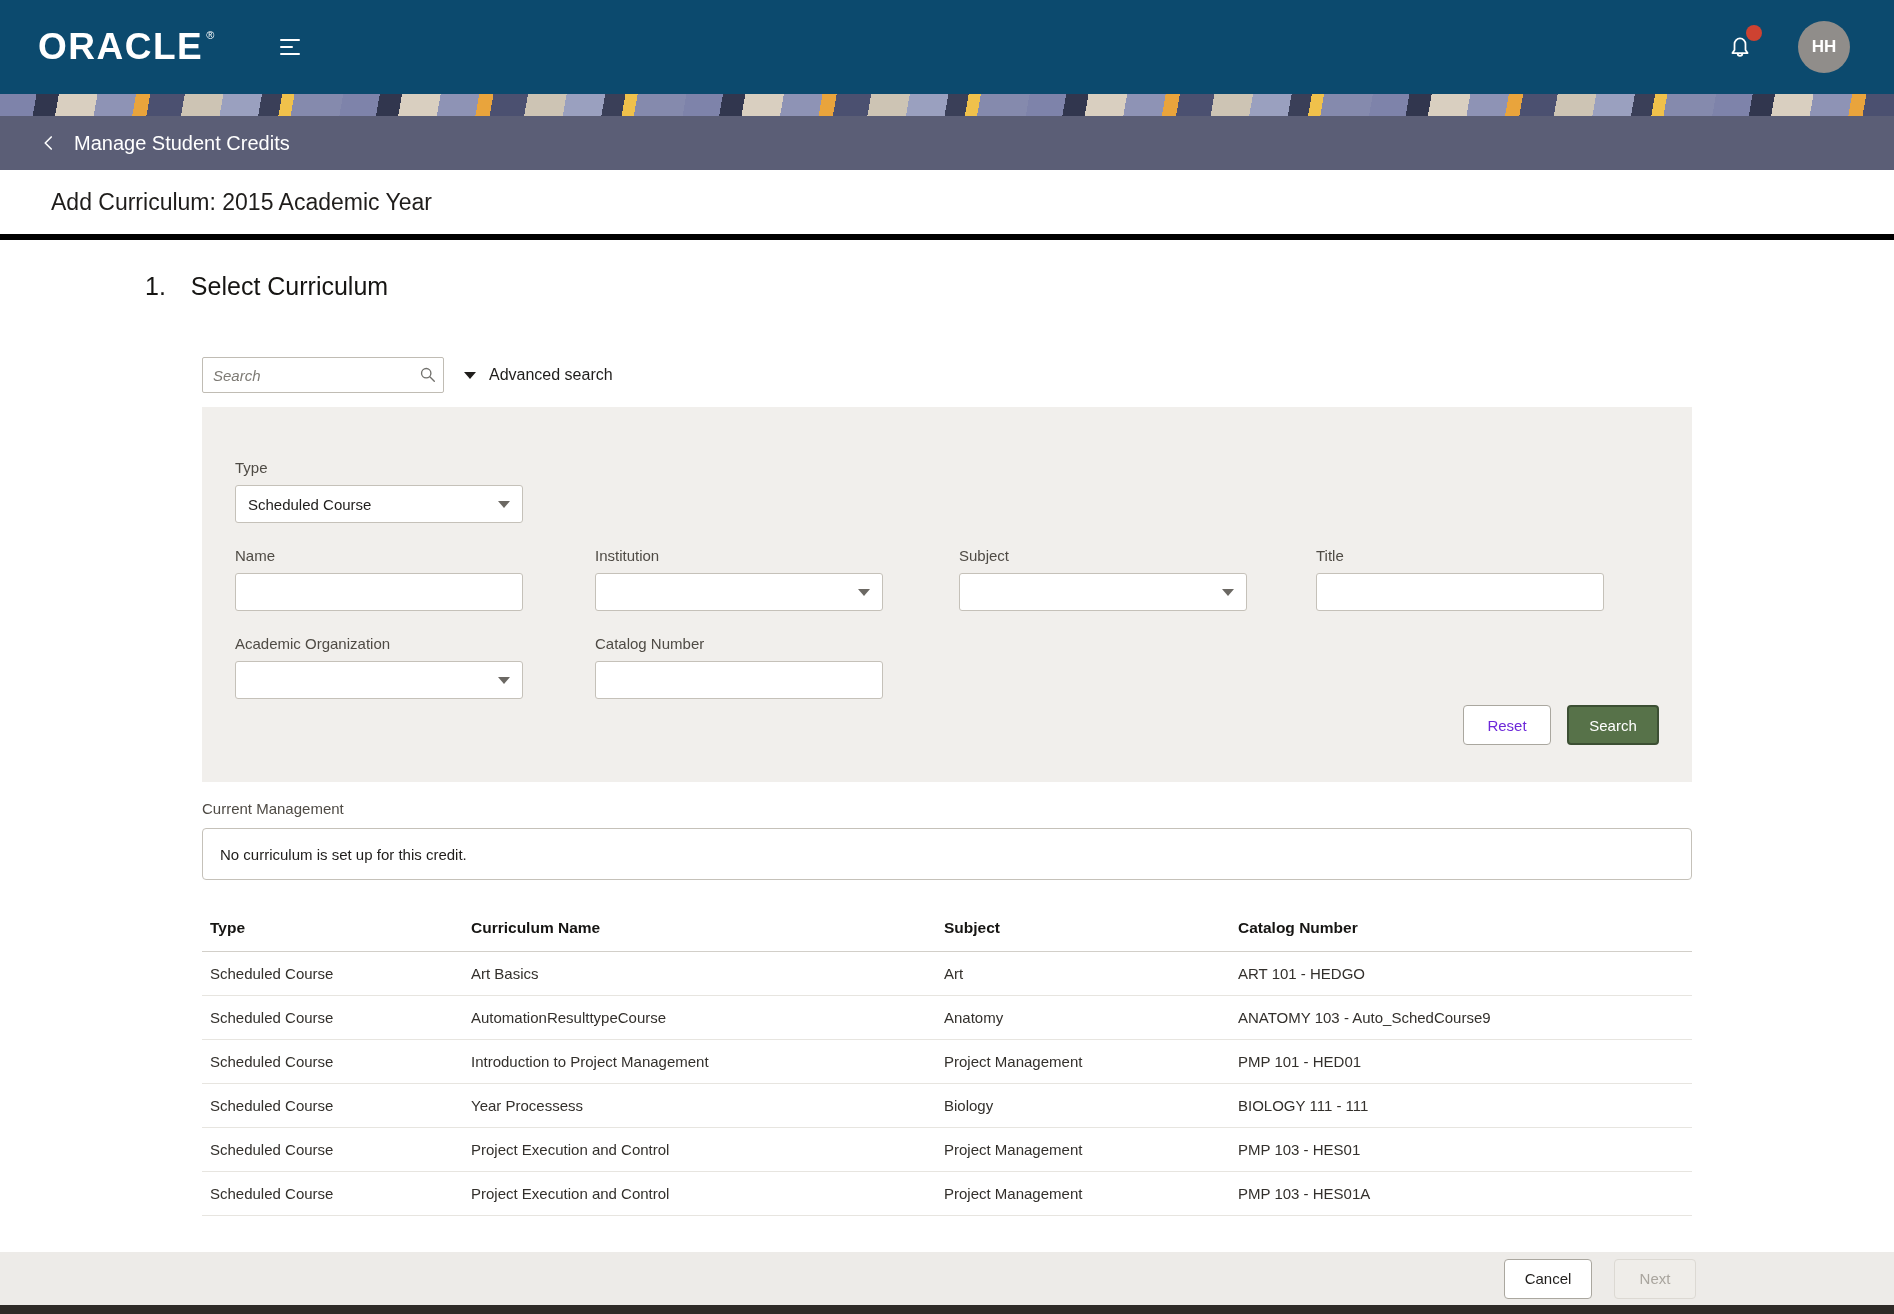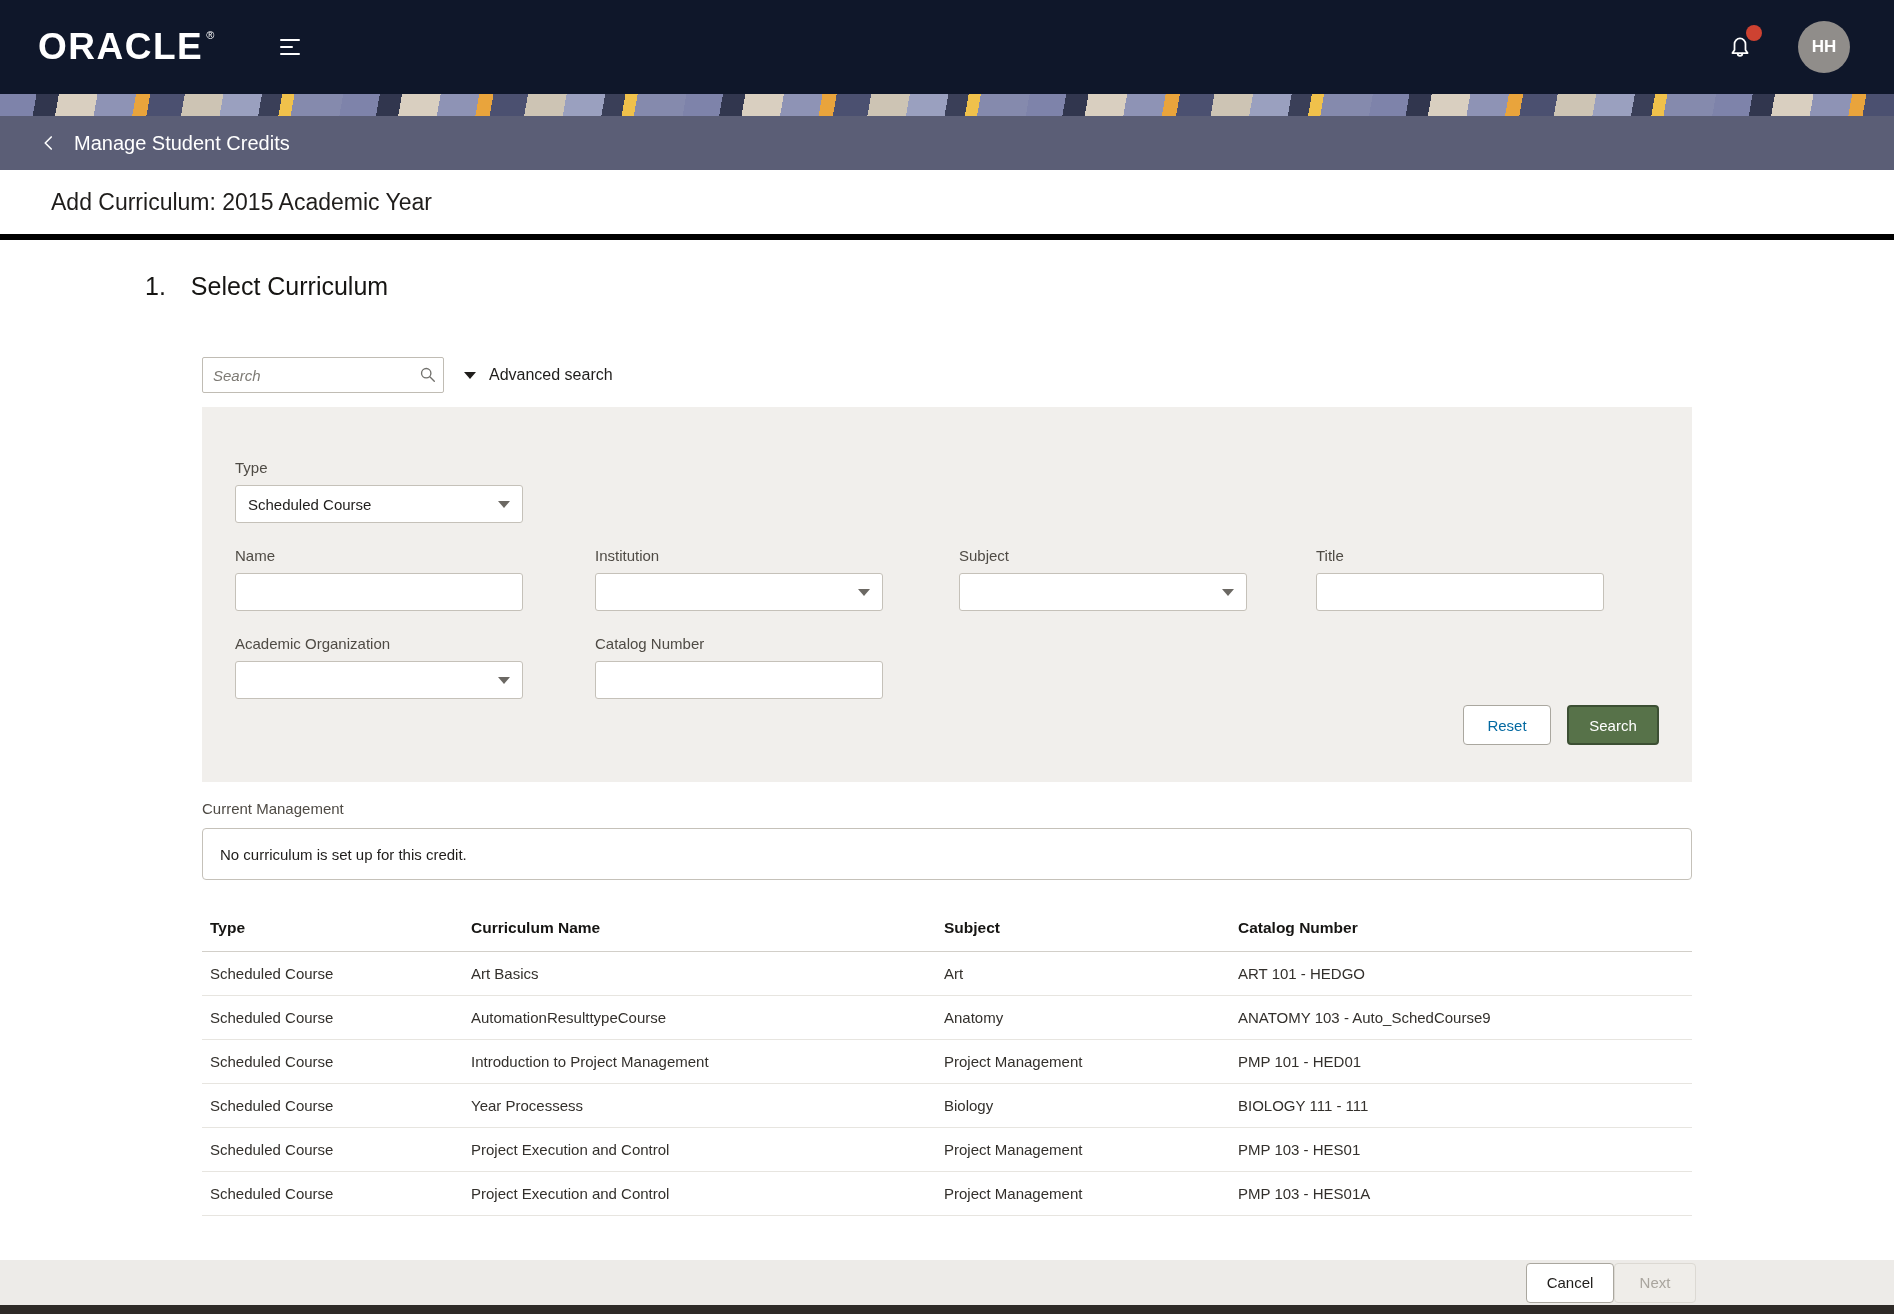--- a/index.html
+++ b/index.html
@@ -6,21 +6,21 @@
   html,body { width: 1894px; }
   body {
     font-family: "Liberation Sans", sans-serif;
     background: #ffffff;
     color: #1f1d1b;
   }
   .page { position: relative; width: 1894px; height: 1314px; overflow: hidden; background: #fff; }
 
   
   .topbar {
-    height: 94px; background: #0f172a;
+    height: 94px; background: #0c4a6e;
     display: flex; align-items: center; padding: 0 44px 0 38px;
   }
   .logo { color: #fff; font-size: 37px; font-weight: 700; letter-spacing: 1.5px; display: flex; align-items: flex-start; }
   .logo .reg { font-size: 11px; font-weight: 400; margin-left: 3px; margin-top: 3px; }
   .menu-btn { margin-left: 58px; display: flex; flex-direction: column; gap: 5px; cursor: pointer; padding: 6px; }
   .menu-btn .bar { height: 2px; background: #fff; border-radius: 1px; }
   .menu-btn .b1 { width: 20px; }
   .menu-btn .b2 { width: 13px; }
   .menu-btn .b3 { width: 20px; }
   .top-right { margin-left: auto; display: flex; align-items: center; gap: 42px; }
@@ -106,21 +106,21 @@
   .fg-institution { left: 393px;  top: 140px; }
   .fg-subject     { left: 757px;  top: 140px; }
   .fg-title       { left: 1114px; top: 140px; }
   .fg-acadorg     { left: 33px;   top: 228px; }
   .fg-catalog     { left: 393px;  top: 228px; }
 
   .btn {
     position: absolute; top: 298px; height: 40px; border-radius: 4px;
     font-size: 15px; font-family: "Liberation Sans", sans-serif; cursor: pointer;
   }
-  .btn.reset { right: 141px; width: 88px; background: #fff; border: 1px solid #aaa79f; color: #0369a1; }
+  .btn.reset { right: 141px; width: 88px; background: #fff; border: 1px solid #aaa79f; color: #6d28d9; }
   .btn.search-btn { right: 33px; width: 92px; background: #577249; border: 2px solid #3c4f33; color: #fff; }
 
   
   .cs-label { margin-top: 18px; font-size: 15px; color: #4f4b45; }
   .cs-box {
     margin-top: 11px; height: 52px; border: 1px solid #c5c1b9; border-radius: 4px;
     display: flex; align-items: center; padding-left: 17px; font-size: 15px; color: #1f1d1b;
   }
 
   
@@ -129,23 +129,23 @@
     text-align: left; font-size: 15.5px; font-weight: 700; color: #161513;
     height: 46px; padding-left: 8px; border-bottom: 1px solid #d2cfc9;
   }
   table.results td {
     font-size: 15px; color: #33302c; height: 44px; padding-left: 8px;
     border-bottom: 1px solid #e7e5e0; white-space: nowrap; overflow: hidden;
   }
 
   
   .footer-bar {
-    position: absolute; left: 0; right: 0; bottom: 9px; height: 45px;
+    position: absolute; left: 0; right: 0; bottom: 9px; height: 53px;
     background: #edebe8; display: flex; align-items: center; justify-content: flex-end;
-    padding-right: 198px;
+    gap: 22px; padding-right: 198px;
   }
   .footer-btn {
     height: 40px; border-radius: 4px; font-size: 15px;
     font-family: "Liberation Sans", sans-serif; cursor: pointer;
   }
   .footer-btn.cancel { width: 88px; background: #fff; border: 1px solid #aaa79f; color: #1f1d1b; }
   .footer-btn.next { width: 82px; background: #efede9; border: 1px solid #dcd9d3; color: #a9a59e; cursor: default; }
   .bottom-strip { position: absolute; bottom: 0; left: 0; width: 100%; height: 9px; background: #2e2a27; }
 </style>
 </head>

